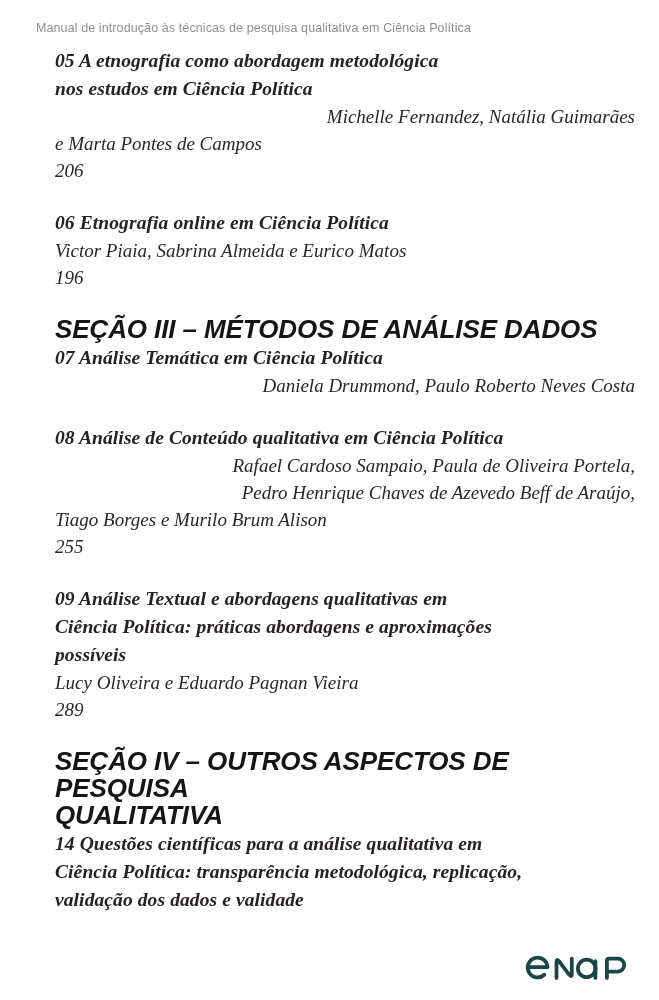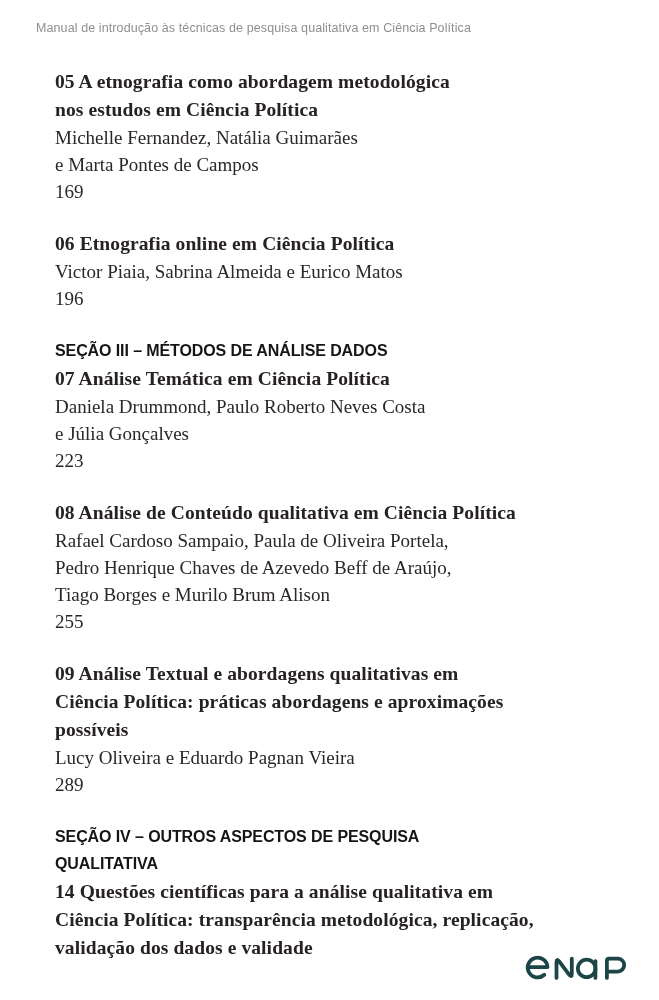--- a/index.html
+++ b/index.html
@@ -21,58 +21,60 @@
     top: 21px;
     left: 36px;
     font-family: "Liberation Sans", sans-serif;
     font-size: 12.5px;
     color: #8f8f8f;
     letter-spacing: 0.1px;
     white-space: nowrap;
   }
   .toc {
     position: absolute;
-    top: 68px;
+    top: 47px;
     left: 55px;
     right: 24px;
+    font-style: italic;
   }
   .entry {
     margin-bottom: 25px;
   }
   .title-line {
     font-weight: 700;
     font-size: 19.5px;
     line-height: 28px;
     color: #262122;
     letter-spacing: 0.1px;
   }
   .author-line {
     font-weight: 400;
     font-size: 19px;
     line-height: 27px;
     color: #2b2627;
+    text-align: right;
   }
   .page-row {
     display: flex;
     justify-content: space-between;
     align-items: baseline;
     flex-direction: column;
   }
   .page-num {
     font-weight: 400;
     font-size: 19px;
     color: #2b2627;
   }
   .section-heading {
     margin-bottom: 1px;
   }
   .section-line {
     font-family: "Liberation Sans", sans-serif;
     font-weight: 700;
-    font-size: 16px;
+    font-size: 26px;
     line-height: 27px;
     color: #161415;
     letter-spacing: -0.1px;
   }
   .logo-wrap {
     position: absolute;
     right: 24px;
     bottom: 14px;
     width: 112px;
     height: 36px;
@@ -86,40 +88,36 @@
 
   <div class="running-header">Manual de introdução às técnicas de pesquisa qualitativa em Ciência Política</div>
 
   <main class="toc">
       <div class="entry">
         <div class="title-line">05 A etnografia como abordagem metodológica</div>
         <div class="title-line">nos estudos em Ciência Política</div>
         <div class="author-line">Michelle Fernandez, Natália Guimarães</div>
         <div class="author-line page-row">
           <span>e Marta Pontes de Campos</span>
-          <span class="page-num">169</span>
+          <span class="page-num">206</span>
         </div>
       </div>
       <div class="entry">
         <div class="title-line">06 Etnografia online em Ciência Política</div>
         <div class="author-line page-row">
           <span>Victor Piaia, Sabrina Almeida e Eurico Matos</span>
           <span class="page-num">196</span>
         </div>
       </div>
       <div class="section-heading">
         <div class="section-line">SEÇÃO III – MÉTODOS DE ANÁLISE DADOS</div>
       </div>
       <div class="entry">
         <div class="title-line">07 Análise Temática em Ciência Política</div>
         <div class="author-line">Daniela Drummond, Paulo Roberto Neves Costa</div>
-        <div class="author-line page-row">
-          <span>e Júlia Gonçalves</span>
-          <span class="page-num">223</span>
-        </div>
       </div>
       <div class="entry">
         <div class="title-line">08 Análise de Conteúdo qualitativa em Ciência Política</div>
         <div class="author-line">Rafael Cardoso Sampaio, Paula de Oliveira Portela,</div>
         <div class="author-line">Pedro Henrique Chaves de Azevedo Beff de Araújo,</div>
         <div class="author-line page-row">
           <span>Tiago Borges e Murilo Brum Alison</span>
           <span class="page-num">255</span>
         </div>
       </div>

